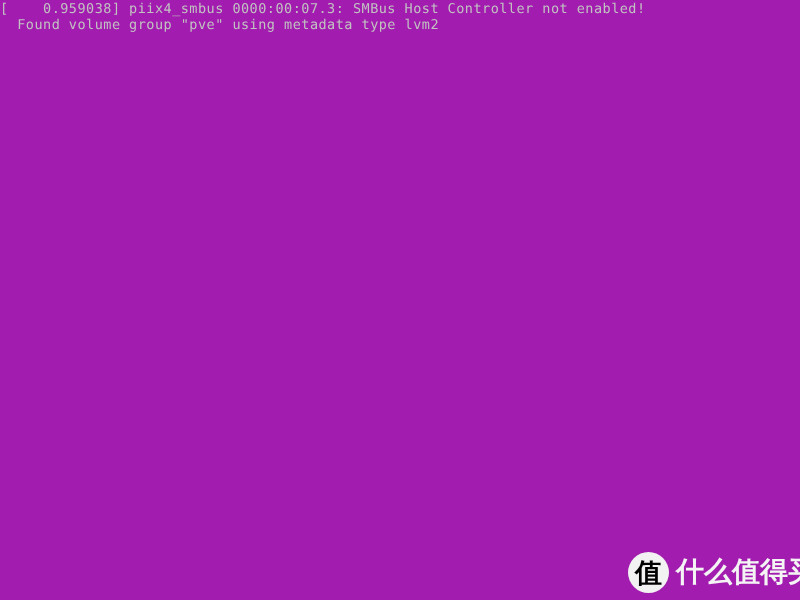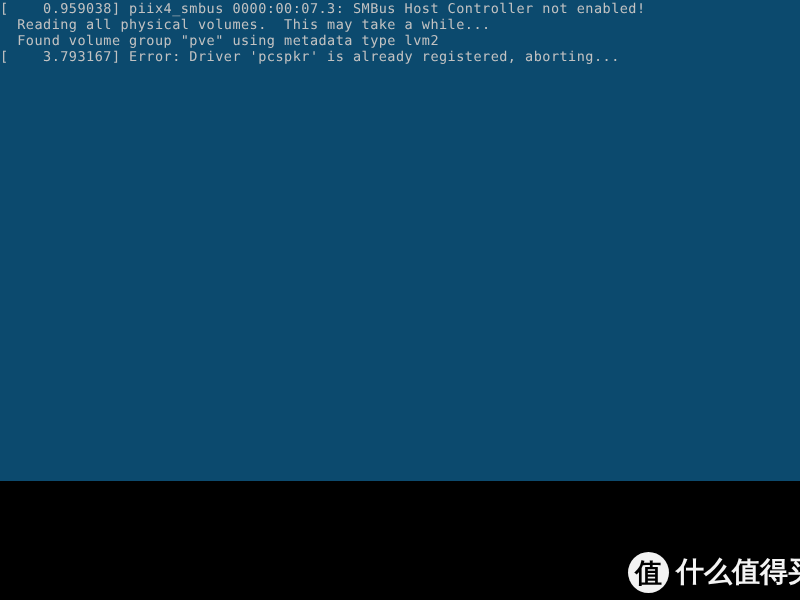--- a/index.html
+++ b/index.html
@@ -14,22 +14,22 @@
     overflow: hidden;
     position: relative;
     font-family: "DejaVu Sans Mono", "Liberation Mono", monospace;
   }
 
   #console-screen {
     position: absolute;
     left: 0;
     top: 0;
     width: 800px;
-    height: 481px;
-    background: #0c4a6e;
+    height: 600px;
+    background: #a21caf;
   }
 
   #console-log {
     position: absolute;
     left: 0;
     top: 1px;
     width: 800px;
     margin: 0;
     padding: 0;
     list-style: none;
@@ -90,23 +90,21 @@
     white-space: nowrap;
   }
 </style>
 </head>
 <body>
 
 <div id="console-screen">
 
   <div id="console-log">
     <span class="console-line">[    0.959038] piix4_smbus 0000:00:07.3: SMBus Host Controller not enabled!</span>
-    <span class="console-line">  Reading all physical volumes.  This may take a while...</span>
     <span class="console-line">  Found volume group "pve" using metadata type lvm2</span>
-    <span class="console-line">[    3.793167] Error: Driver 'pcspkr' is already registered, aborting...</span>
   </div>
 
   <div id="watermark">
     <span id="watermark-badge">
       <span id="watermark-badge-glyph">值</span>
     </span>
     <span id="watermark-text">什么值得买</span>
   </div>
 
 </div>

